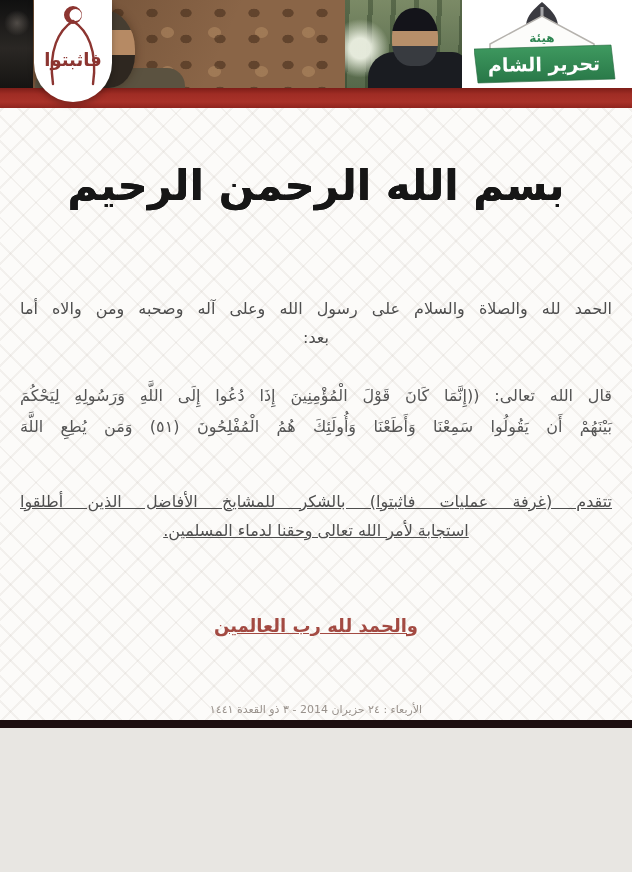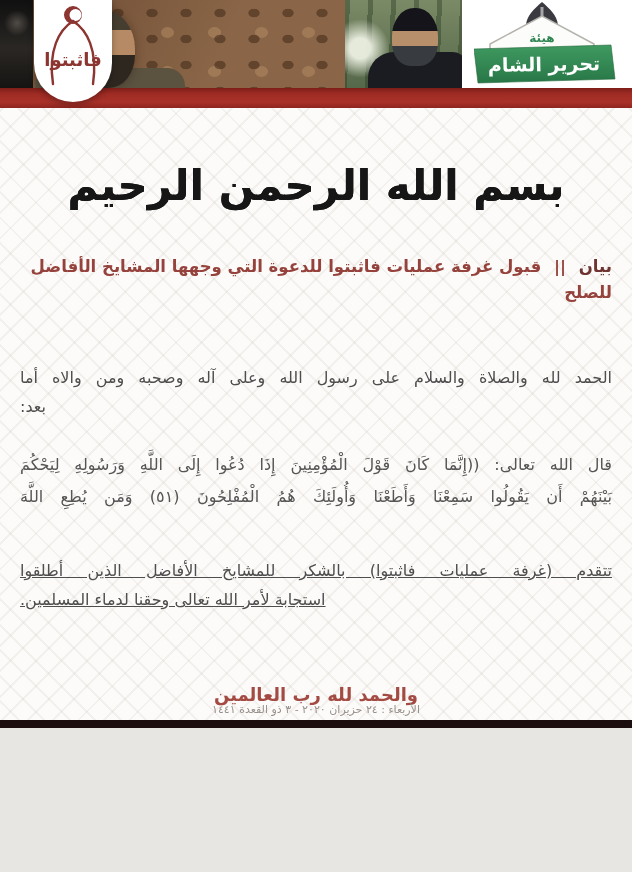--- a/index.html
+++ b/index.html
@@ -78,28 +78,28 @@
 
   .headline{
     margin-top:18px; font-size:16.5px; font-weight:bold; color:#96423c;
     text-align:right; line-height:1.55; letter-spacing:-.1px;
   }
   .hl-prefix{ color:#6d3431; }
   .hl-sep{ margin:0 7px; font-weight:bold; }
 
   .para{ color:#4e4e4e; font-size:16px; line-height:1.82; }
   .para .jl{ text-align:justify; text-align-last:justify; }
-  .para .rl{ text-align:left; }
+  .para .rl{ text-align:center; }
   .opening{ margin-top:58px; }
   .verse{ margin-top:28px; color:#555555; line-height:1.95; }
   .body-par{ margin-top:44px;text-decoration:underline; }
 
   .closing{
     margin-top:70px; text-align:center;
-    font-size:18px; font-weight:bold; color:#a34a42;
+    font-size:18px; font-weight:bold; color:#a34a42;text-decoration:underline;
   }
 
   .footer-date{
     position:absolute; left:0; right:0; bottom:12px;
     text-align:center; font-size:11px; color:#98918b; direction:rtl;
   }
   .bottom-bar{ position:absolute; left:0; right:0; bottom:0; height:8px; background:#1d0f10; }
 
   svg text{ font-family:"DejaVu Sans", sans-serif; }
 </style>
@@ -146,39 +146,34 @@
       </svg>
     </div>
   </header>
 
   <div class="red-bar"></div>
 
   <main class="doc">
 
     <div class="basmala">بسم الله الرحمن الرحيم</div>
 
-    <h1 class="headline">
-      <span class="hl-prefix">بيان</span>
-      <span class="hl-sep">||</span>
-      <span class="hl-text">قبول غرفة عمليات فاثبتوا للدعوة التي وجهها المشايخ الأفاضل للصلح</span>
-    </h1>
 
     <div class="para opening">
       <div class="jl">الحمد لله والصلاة والسلام على رسول الله وعلى آله وصحبه ومن والاه أما</div>
       <div class="rl">بعد:</div>
     </div>
 
     <div class="para verse">
       <div class="jl">قال الله تعالى: ((إِنَّمَا كَانَ قَوْلَ الْمُؤْمِنِينَ إِذَا دُعُوا إِلَى اللَّهِ وَرَسُولِهِ لِيَحْكُمَ</div>
       <div class="jl">بَيْنَهُمْ أَن يَقُولُوا سَمِعْنَا وَأَطَعْنَا وَأُولَئِكَ هُمُ الْمُفْلِحُونَ (٥١) وَمَن يُطِعِ اللَّهَ</div>
     </div>
 
     <div class="para body-par">
       <div class="jl">تتقدم (غرفة عمليات فاثبتوا) بالشكر للمشايخ الأفاضل الذين أطلقوا</div>
       <div class="rl">استجابة لأمر الله تعالى وحقنا لدماء المسلمين.</div>
     </div>
 
     <div class="closing">والحمد لله رب العالمين</div>
   </main>
 
-  <div class="footer-date">الأربعاء :  ٢٤ حزيران ٢٠٢٠  -  ٣ ذو القعدة ١٤٤١</div>
+  <div class="footer-date">الأربعاء :  ٢٤ حزيران 2014  -  ٣ ذو القعدة ١٤٤١</div>
   <div class="bottom-bar"></div>
 </div>
 
 </body></html>

